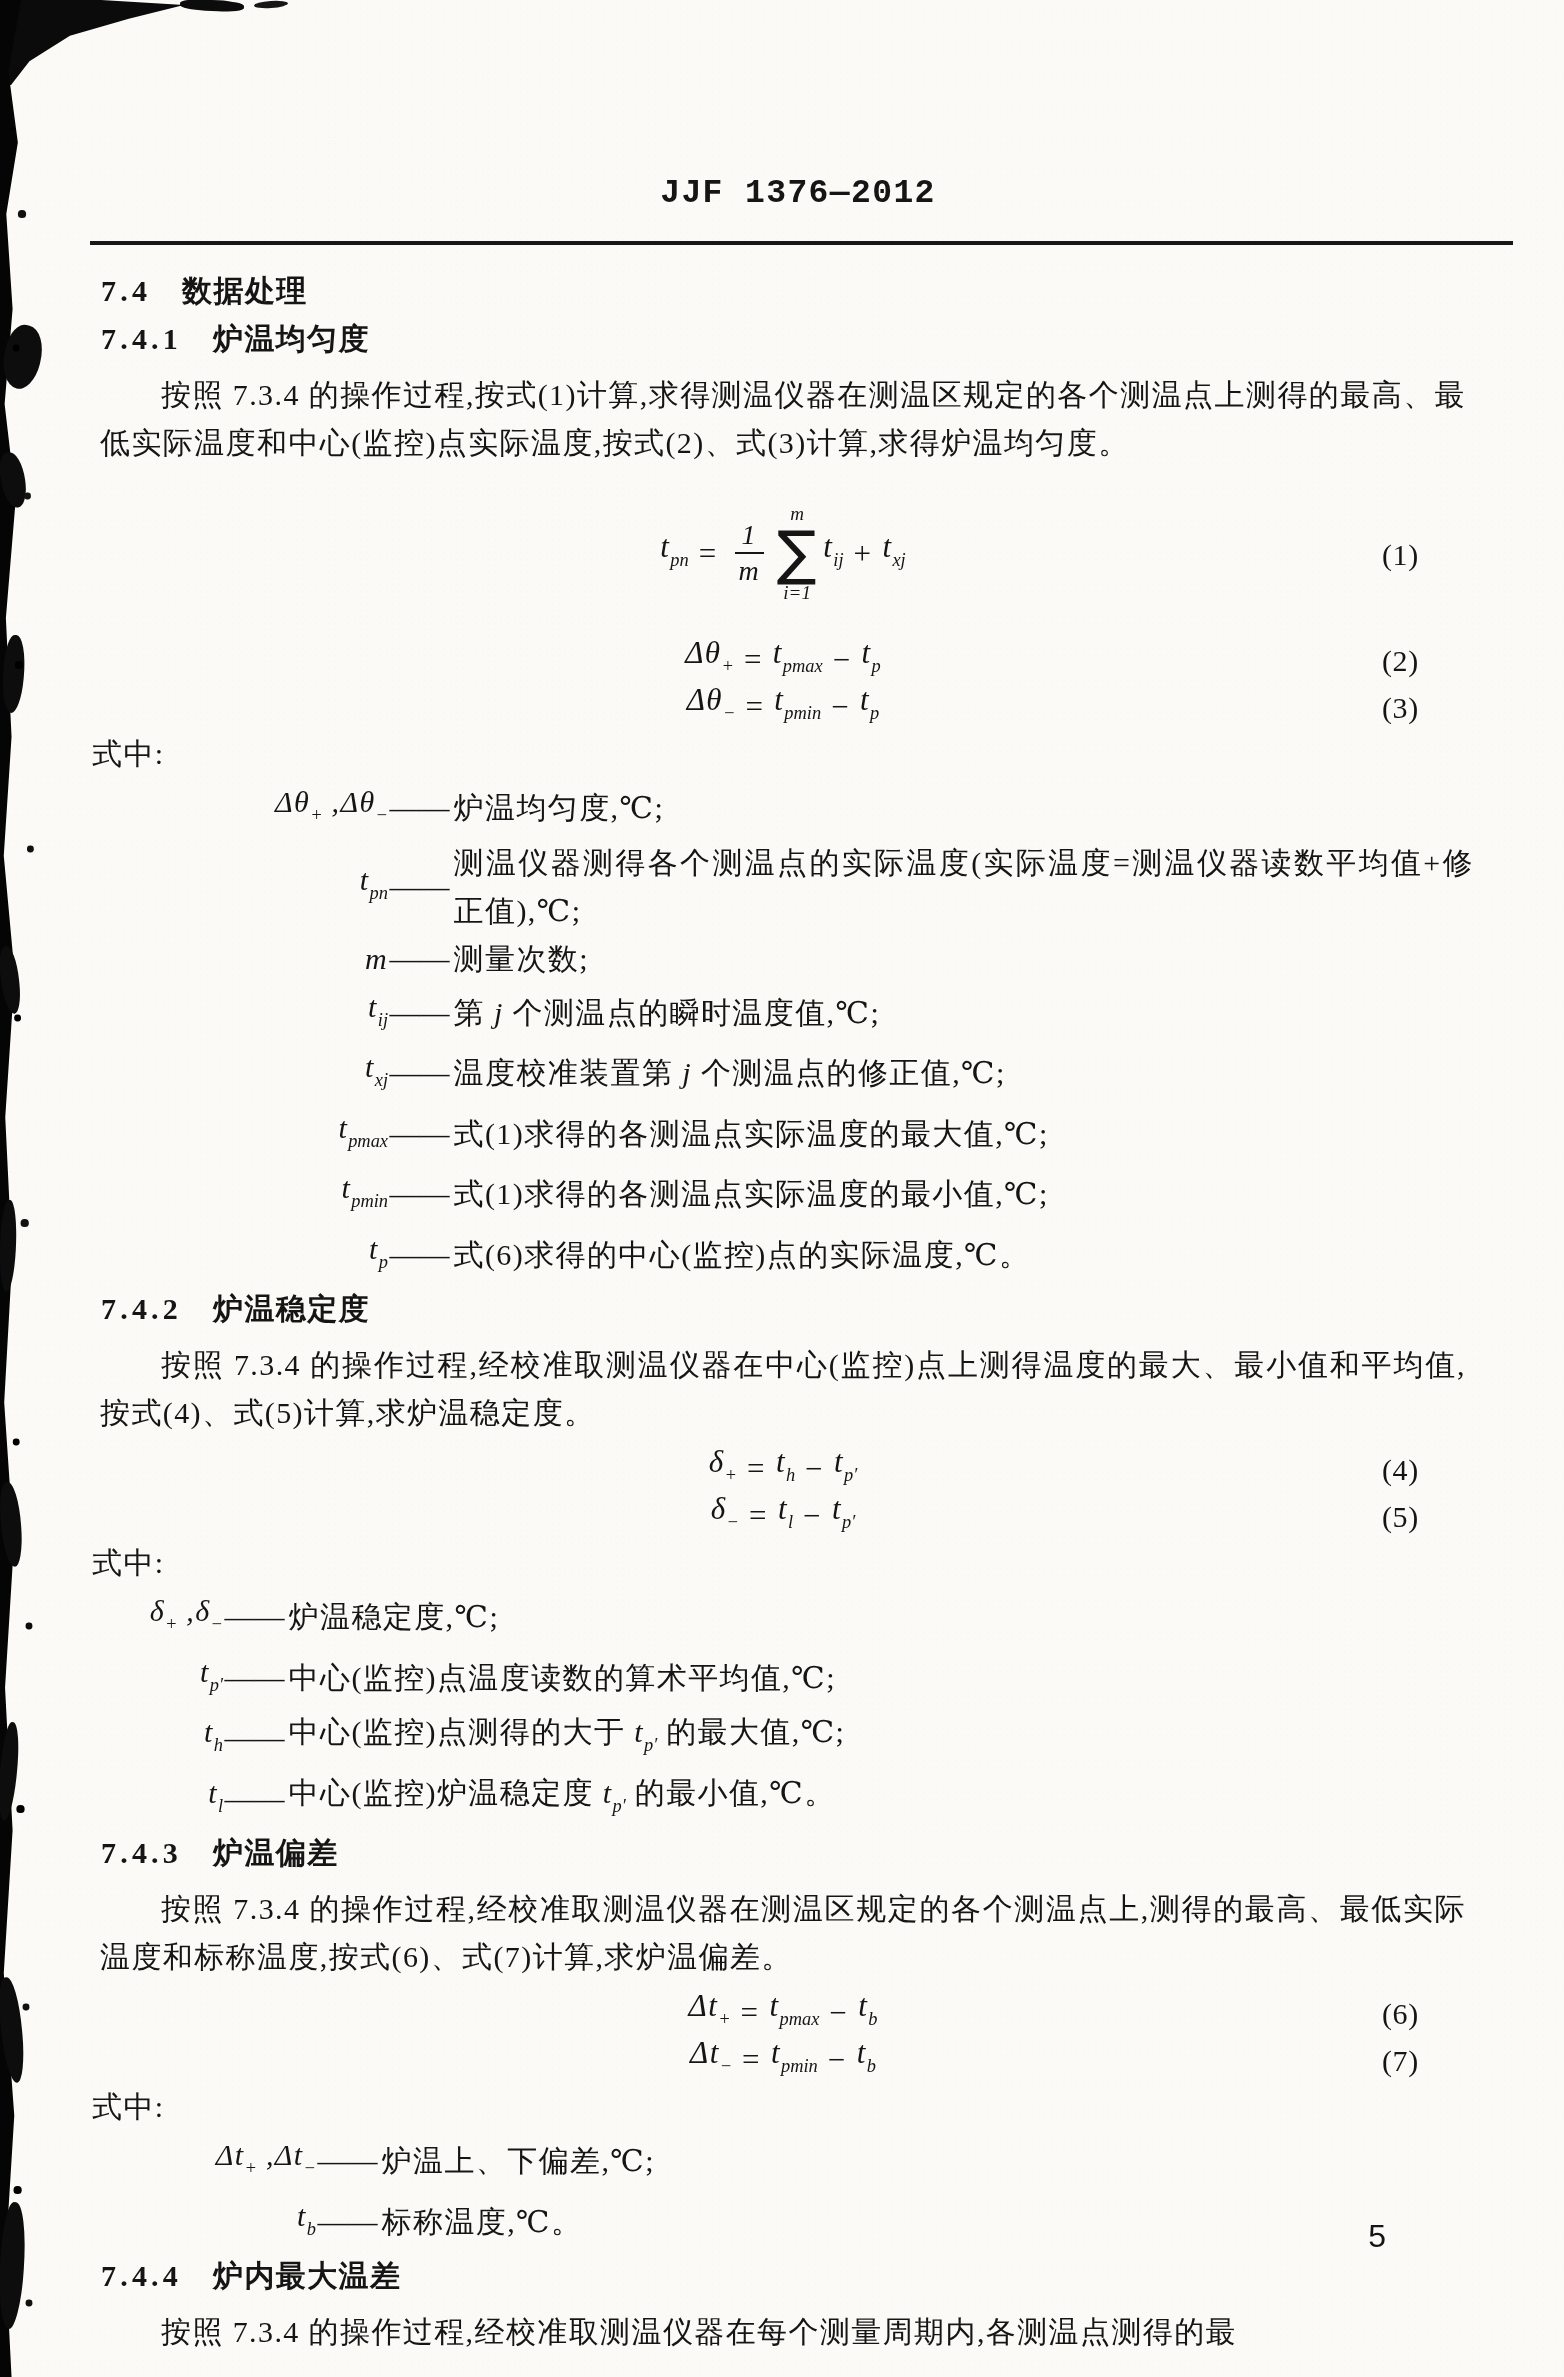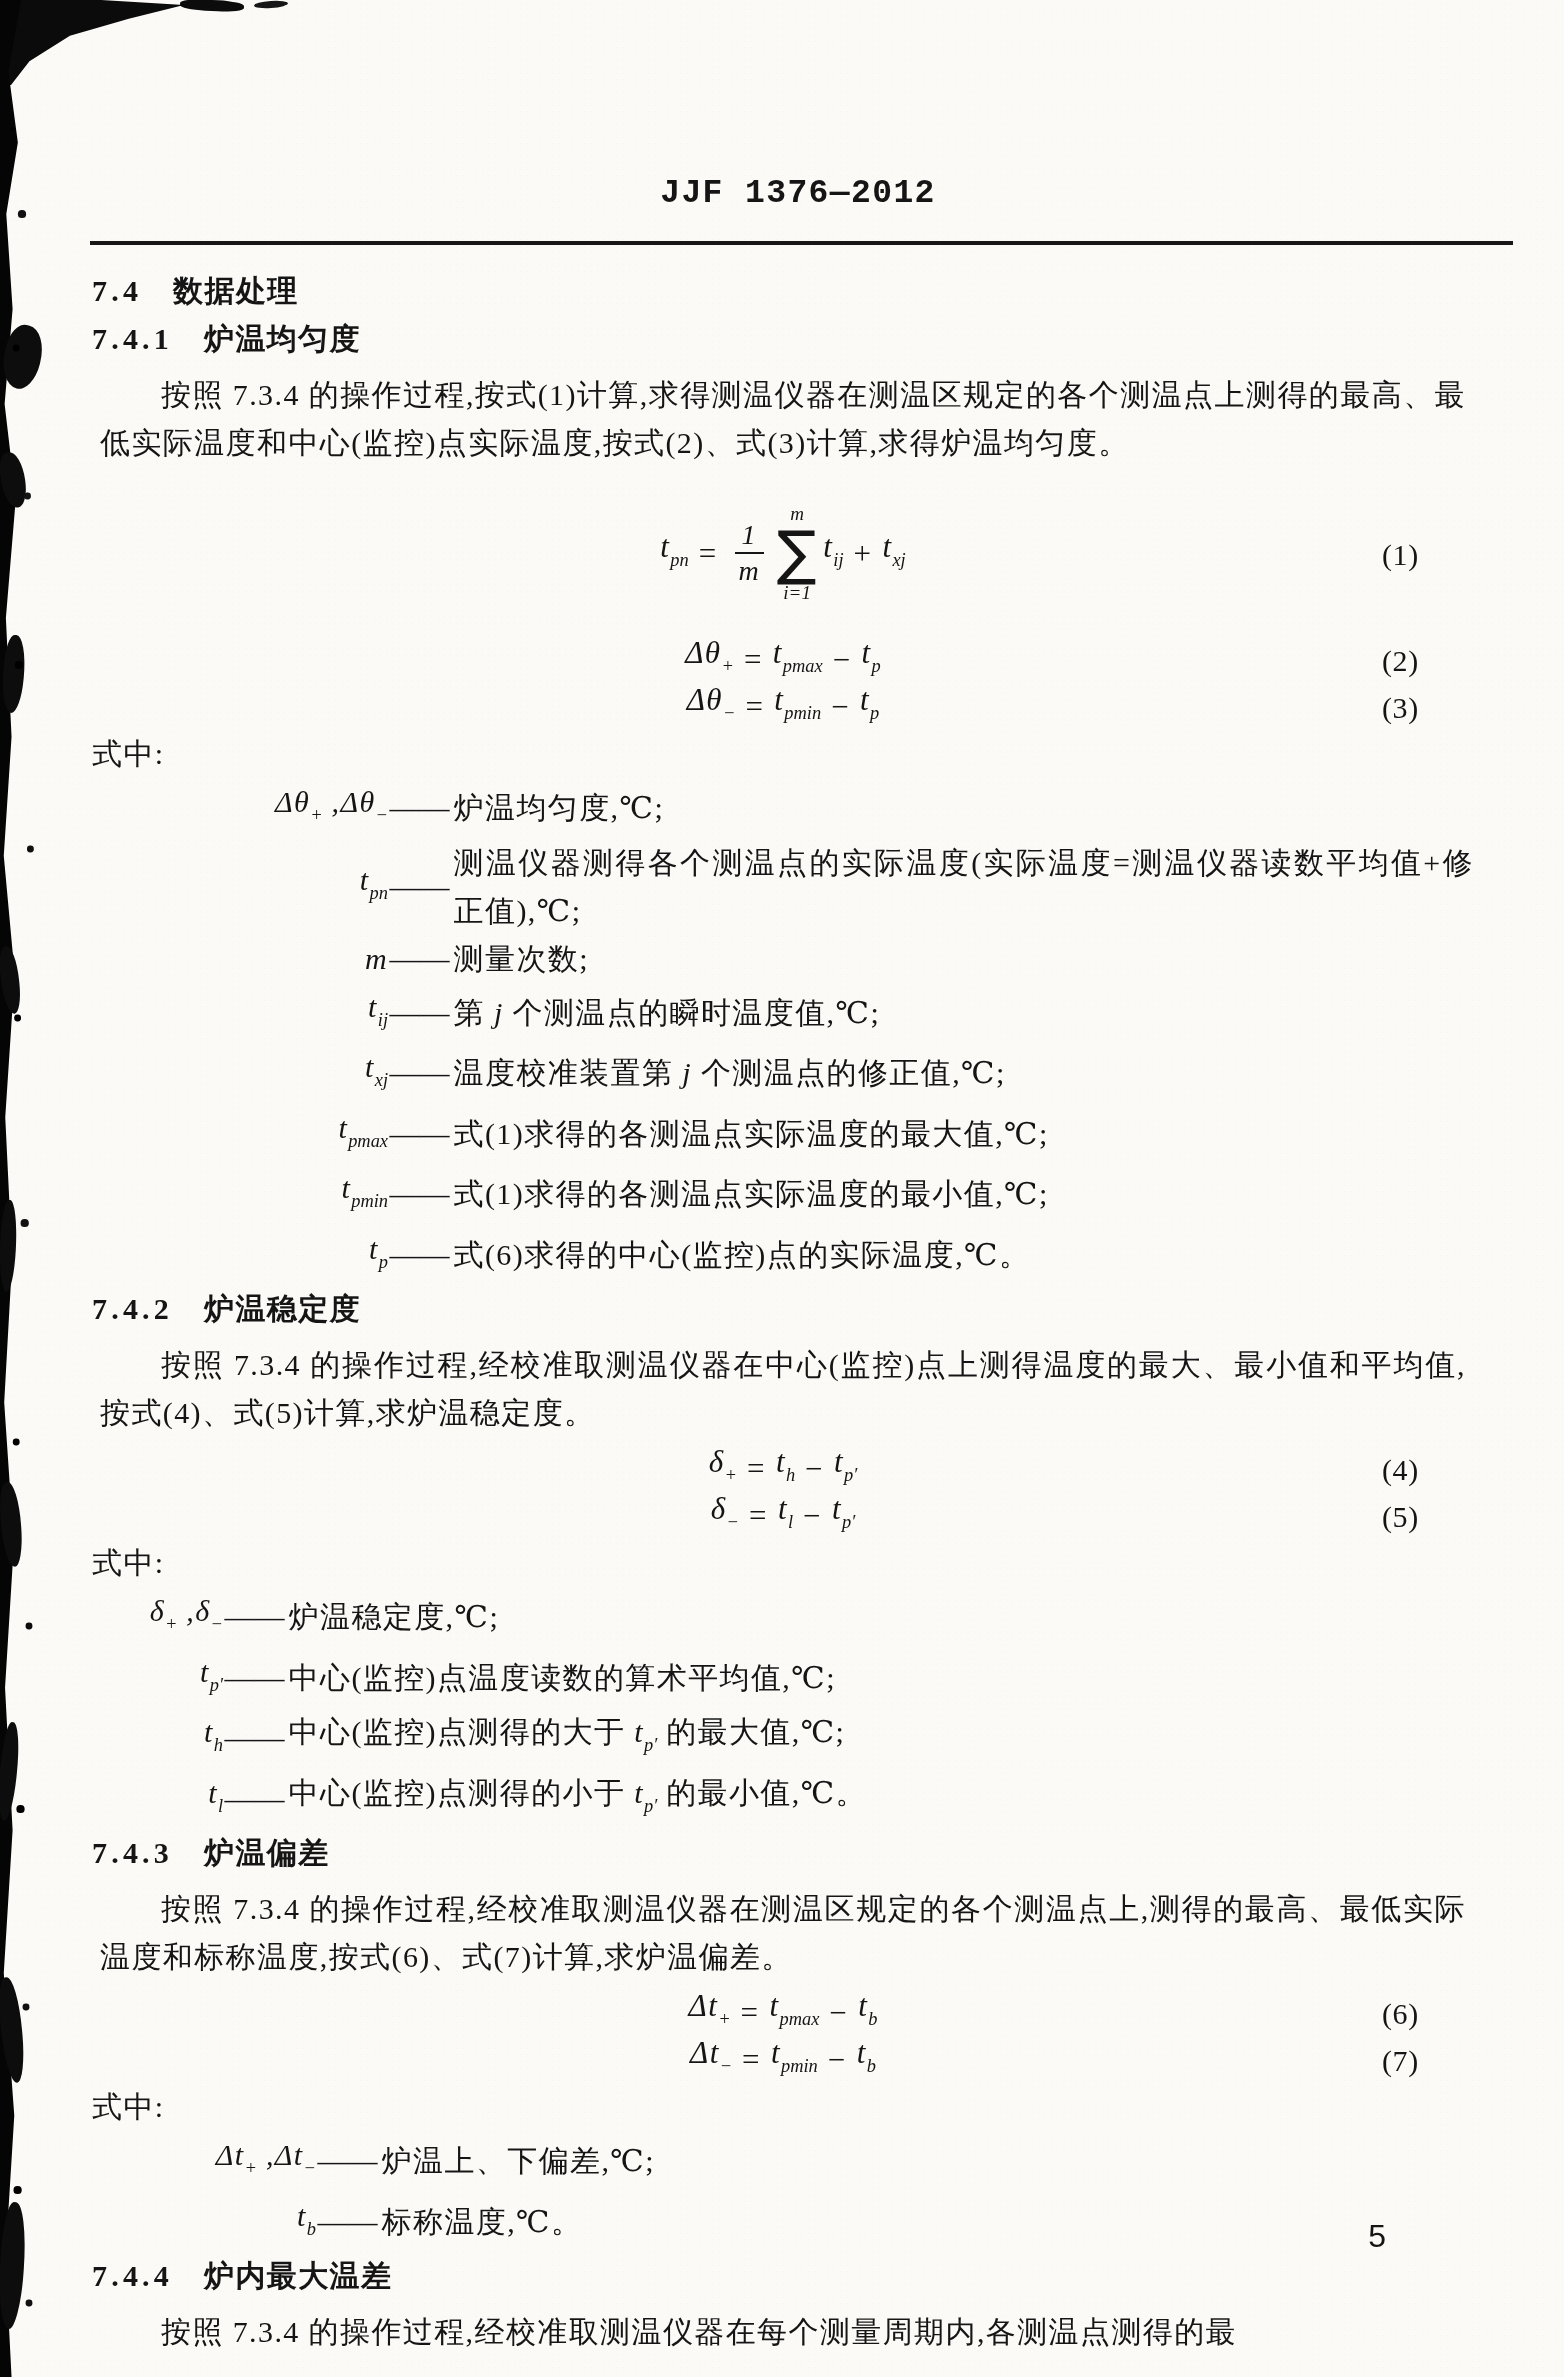--- a/index.html
+++ b/index.html
@@ -36,21 +36,21 @@
     12.7px 1094px 0 2.1px #121212,4.2px 1313px 0 1.4px #000,17px 1497px 0 1.4px #0c0c0c,
     8.5px 1680px 0 2.1px #000,14px 1878px 0 1.4px #111,5.6px 2061px 0 2.1px #000,
     17px 2174px 0 1.4px #101010;}
   
   .header{position:absolute;top:175px;left:16px;width:100%;text-align:center;z-index:2;font-family:Liberation Mono, monospace;}
   .header span{font-weight:700;font-size:33px;letter-spacing:1.4px;}
   .rule{position:absolute;top:241px;left:90px;width:1423px;height:3.5px;background:#171717;z-index:2;}
   
   .content{position:absolute;top:267px;left:92px;width:1382px;z-index:2;font-size:30px;line-height:48px;letter-spacing:1.4px;}
   .h{font-weight:700;line-height:48px;white-space:nowrap;}
-  .h .hnum{margin-right:31px;letter-spacing:4.2px;}
+  .h .hnum{margin-right:31px;letter-spacing:4.2px;margin-left:9px;}
   .para{margin:8px;text-indent:61px;text-align:justify;}
   .where{line-height:48px;}
   
   .eq-row{position:relative;display:flex;align-items:center;justify-content:center;line-height:47px;height:47px;}
   .eq-tall{height:157px;margin:4.2px 0;}
   .eq-body{display:inline-flex;align-items:center;font-style:italic;}
   .eq-body i{font-style:italic;font-size:31px;}
   .eq-body sub{font-style:italic;font-size:18.4px;vertical-align:-8.5px;letter-spacing:0;}
   .eqsign{font-style:normal;font-size:31px;margin:0 10px;}
   .frac{display:inline-flex;flex-direction:column;align-items:center;font-style:italic;font-size:28px;line-height:1.1;margin:0 7px;vertical-align:middle;}
@@ -235,21 +235,21 @@
         <span class="def-desc"><span>中心(监控)点温度读数的算术平均值,℃;</span></span>
       </div>
       <div class="def-row w2">
         <span class="def-term"><i>t</i><sub>h</sub></span>
         <span class="def-dash">——</span>
         <span class="def-desc"><span>中心(监控)点测得的大于 </span><i>t</i><sub>p′</sub><span> 的最大值,℃;</span></span>
       </div>
       <div class="def-row w2">
         <span class="def-term"><i>t</i><sub>l</sub></span>
         <span class="def-dash">——</span>
-        <span class="def-desc"><span>中心(监控)点测得的小于 </span><i>t</i><sub>p′</sub><span> 的最小值,℃。</span></span>
+        <span class="def-desc"><span>中心(监控)炉温稳定度 </span><i>t</i><sub>p′</sub><span> 的最小值,℃。</span></span>
       </div>
     </div>
 
     <div class="h">
       <span class="hnum">7.4.3</span><span>炉温偏差</span>
     </div>
     <p class="para">按照 7.3.4 的操作过程,经校准取测温仪器在测温区规定的各个测温点上,测得的最高、最低实际温度和标称温度,按式(6)、式(7)计算,求炉温偏差。</p>
 
     <div class="eq-row">
       <span class="eq-body">

